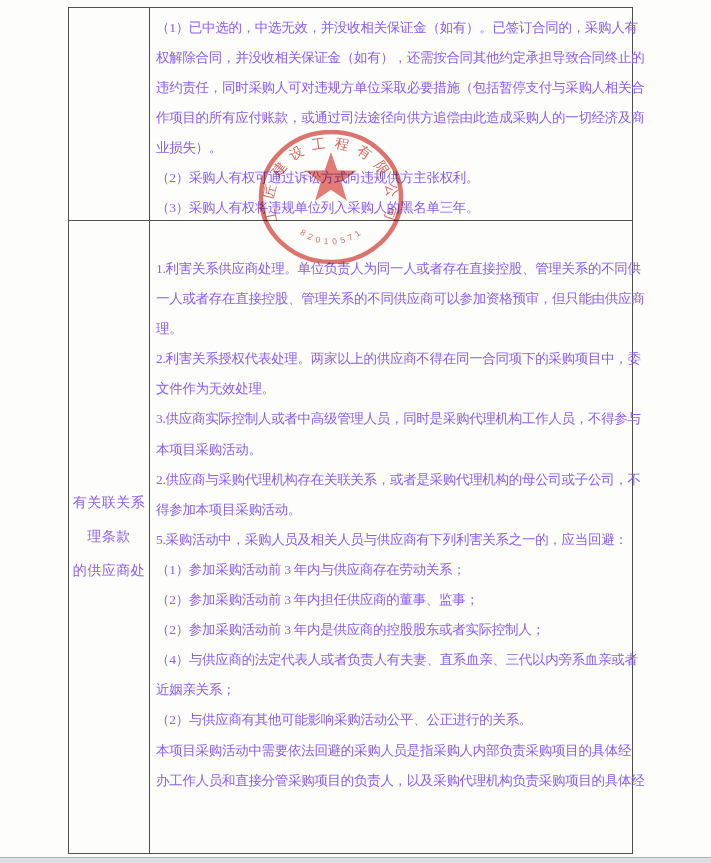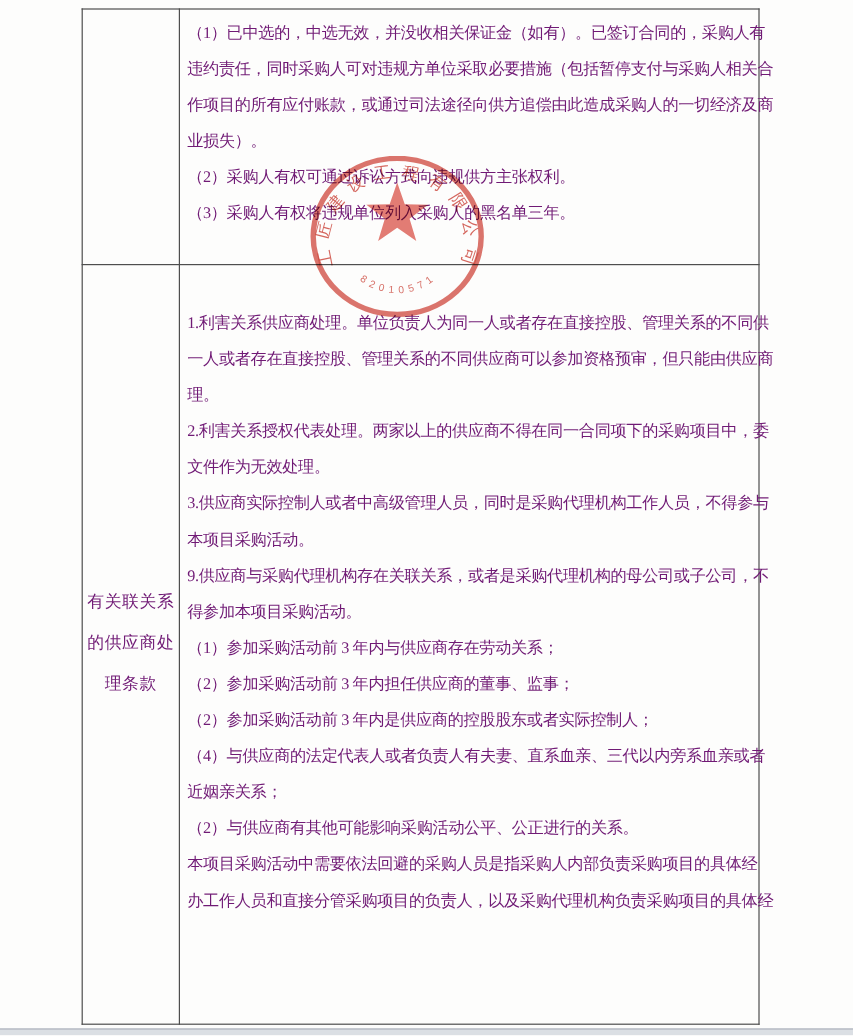--- a/index.html
+++ b/index.html
@@ -2,21 +2,21 @@
 <html><head>
 <meta charset="utf-8">
 <style>
   html,body{margin:0;padding:0;}
   .page{
     position:relative;
     width:711px;height:863px;
     background:#fdfdfc;
     overflow:hidden;
     font-family:"Liberation Serif","DejaVu Serif",serif;
-    color:#701a75;
+    color:#8b5cf6;
     text-decoration:underline;
   }
   
   .tline{position:absolute;background:#4e4e4e;}
   .tl-top{left:68px;top:7px;width:565px;height:1px;}
   .tl-bottom{left:68px;top:853px;width:565px;height:1px;}
   .tl-left{left:68px;top:7px;width:1px;height:847px;}
   .tl-right{left:632px;top:7px;width:1px;height:847px;}
   .tl-coldiv{left:149px;top:7px;width:1px;height:847px;}
   .tl-rowdiv{left:68px;top:220px;width:565px;height:1px;}
@@ -53,43 +53,45 @@
 
   <div class="tline tl-top"></div>
   <div class="tline tl-bottom"></div>
   <div class="tline tl-left"></div>
   <div class="tline tl-right"></div>
   <div class="tline tl-coldiv"></div>
   <div class="tline tl-rowdiv"></div>
 
   <div class="cellText row1-content">
       <div class="line">（1）已中选的，中选无效，并没收相关保证金（如有）。已签订合同的，采购人有</div>
+      <div class="line">权解除合同，并没收相关保证金（如有），还需按合同其他约定承担导致合同终止的</div>
       <div class="line">违约责任，同时采购人可对违规方单位采取必要措施（包括暂停支付与采购人相关合</div>
       <div class="line">作项目的所有应付账款，或通过司法途径向供方追偿由此造成采购人的一切经济及商</div>
       <div class="line">业损失）。</div>
       <div class="line">（2）采购人有权可通过诉讼方式向违规供方主张权利。</div>
       <div class="line">（3）采购人有权将违规单位列入采购人的黑名单三年。</div>
     </div>
 
   <div class="row2-label">
       <div class="line">有关联关系</div>
+      <div class="line">理条款</div>
       <div class="line">的供应商处</div>
-      <div class="line">理条款</div>
     </div>
 
   <div class="cellText row2-content">
       <div class="line">1.利害关系供应商处理。单位负责人为同一人或者存在直接控股、管理关系的不同供</div>
       <div class="line">一人或者存在直接控股、管理关系的不同供应商可以参加资格预审，但只能由供应商</div>
       <div class="line">理。</div>
       <div class="line">2.利害关系授权代表处理。两家以上的供应商不得在同一合同项下的采购项目中，委</div>
       <div class="line">文件作为无效处理。</div>
       <div class="line">3.供应商实际控制人或者中高级管理人员，同时是采购代理机构工作人员，不得参与</div>
       <div class="line">本项目采购活动。</div>
-      <div class="line">9.供应商与采购代理机构存在关联关系，或者是采购代理机构的母公司或子公司，不</div>
+      <div class="line">2.供应商与采购代理机构存在关联关系，或者是采购代理机构的母公司或子公司，不</div>
       <div class="line">得参加本项目采购活动。</div>
+      <div class="line">5.采购活动中，采购人员及相关人员与供应商有下列利害关系之一的，应当回避：</div>
       <div class="line">（1）参加采购活动前 3 年内与供应商存在劳动关系；</div>
       <div class="line">（2）参加采购活动前 3 年内担任供应商的董事、监事；</div>
       <div class="line">（2）参加采购活动前 3 年内是供应商的控股股东或者实际控制人；</div>
       <div class="line">（4）与供应商的法定代表人或者负责人有夫妻、直系血亲、三代以内旁系血亲或者</div>
       <div class="line">近姻亲关系；</div>
       <div class="line">（2）与供应商有其他可能影响采购活动公平、公正进行的关系。</div>
       <div class="line">本项目采购活动中需要依法回避的采购人员是指采购人内部负责采购项目的具体经</div>
       <div class="line">办工作人员和直接分管采购项目的负责人，以及采购代理机构负责采购项目的具体经</div>
     </div>
 

